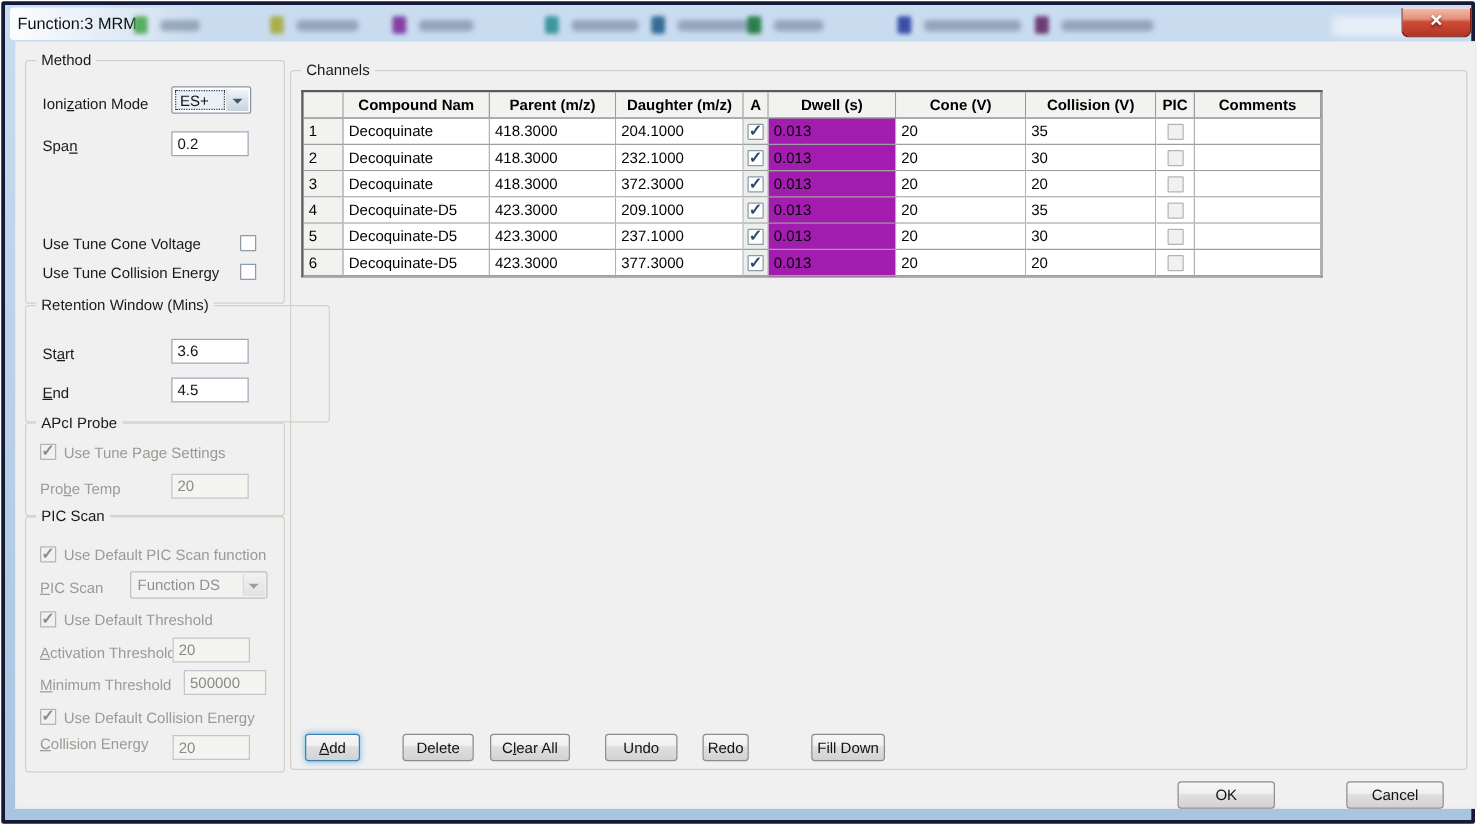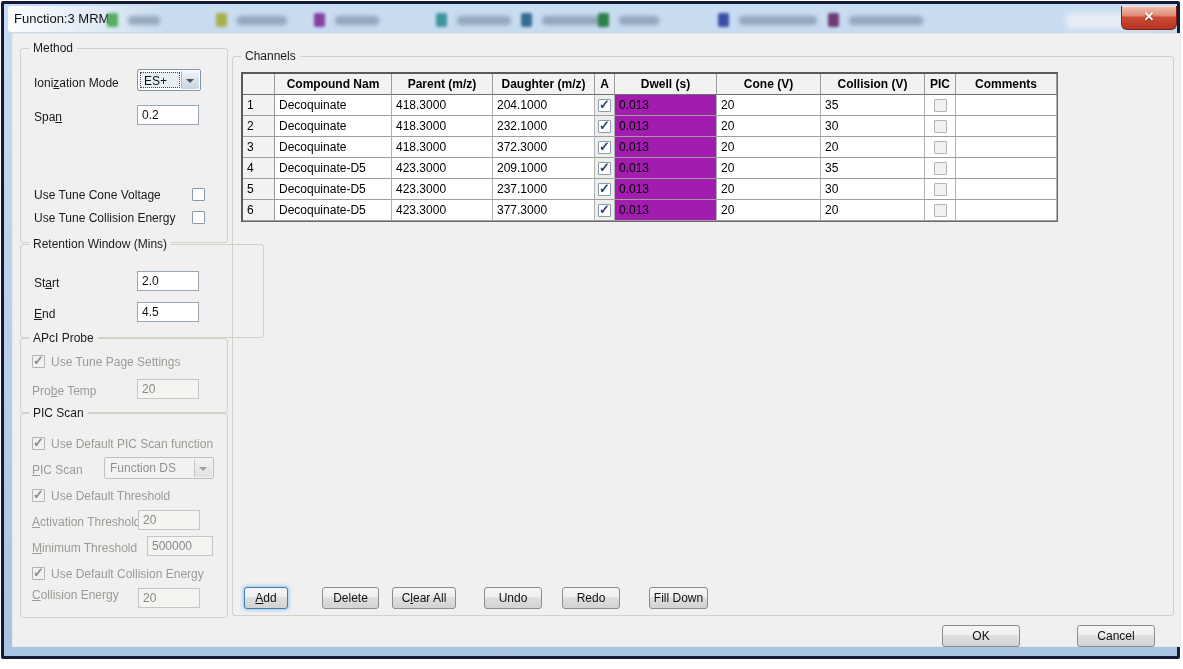--- a/index.html
+++ b/index.html
@@ -132,21 +132,21 @@
     <div class="tb" style="left:133px;top:101px;width:62px;height:20px;">0.2</div>
     <div class="lbl" style="left:30px;top:184px;">Use Tune Cone Voltage</div>
     <span class="cb pos" style="left:188px;top:184px;"></span>
     <div class="lbl" style="left:30px;top:207px;">Use Tune Collision Energy</div>
     <span class="cb pos" style="left:188px;top:207px;"></span>
 
     <div class="group" style="left:16px;top:240px;width:206px;height:92px;padding-left:36px;">
       <span class="glabel">Retention Window (Mins)</span>
     </div>
     <div class="lbl" style="left:30px;top:272px;">St<u>a</u>rt</div>
-    <div class="tb" style="left:133px;top:267px;width:62px;height:20px;">2.0</div>
+    <div class="tb" style="left:133px;top:267px;width:62px;height:20px;">3.6</div>
     <div class="lbl" style="left:30px;top:303px;"><u>E</u>nd</div>
     <div class="tb" style="left:133px;top:298px;width:62px;height:20px;">4.5</div>
 
     <div class="group" style="left:16px;top:334px;width:206px;height:73px;">
       <span class="glabel">APcI Probe</span>
     </div>
     <span class="cb pos dis checked" style="left:28px;top:351px;"></span>
     <div class="lbl dis" style="left:47px;top:351px;">Use Tune Page Settings</div>
     <div class="lbl dis" style="left:28px;top:380px;">Pro<u>b</u>e Temp</div>
     <div class="tb dis" style="left:133px;top:375px;width:62px;height:20px;">20</div>
@@ -278,20 +278,20 @@
       <div class="c piccell">
           <span class="cb dis"></span>
         </div>
       <div class="c txt"></div>
     </div>
 
     <div class="btn focus" style="left:240px;top:583px;width:44px;"><u>A</u>dd</div>
     <div class="btn" style="left:318px;top:583px;width:57px;">Delete</div>
     <div class="btn" style="left:388px;top:583px;width:64px;">C<u>l</u>ear All</div>
     <div class="btn" style="left:480px;top:583px;width:58px;">Undo</div>
-    <div class="btn" style="left:558px;top:583px;width:58px;">Redo</div>
+    <div class="btn" style="left:558px;top:583px;width:37px;">Redo</div>
     <div class="btn" style="left:645px;top:583px;width:59px;">Fill Down</div>
 
     <div class="btn" style="left:938px;top:621px;width:78px;">OK</div>
     <div class="btn" style="left:1045px;top:621px;width:78px;margin-left:28px;">Cancel</div>
 
   </div>
 </div>
 
 </body></html>

